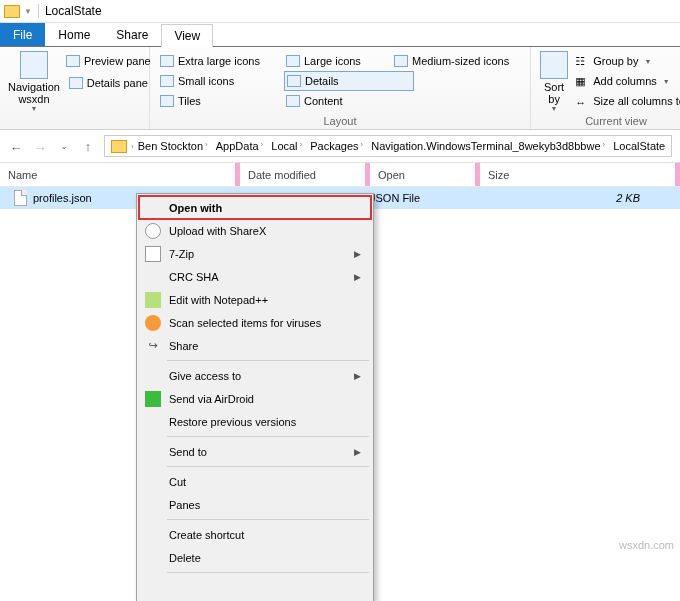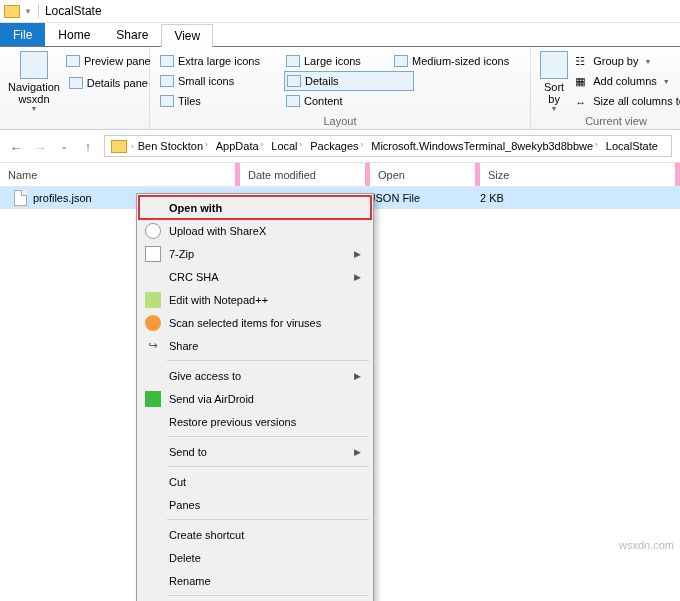--- a/index.html
+++ b/index.html
@@ -33,21 +33,21 @@
 .col.date { width: 130px; }
 .col.type { width: 110px; }
 .col.size { flex: 1; }
 .filelist { position: relative; }
 .filerow { height: 22px; display: flex; align-items: center; background: #cde8ff; }
 .filerow .name-cell { width: 240px; display: flex; align-items: center; padding-left: 14px; gap: 6px;}
 .filerow .file-ico { width: 13px; height: 16px; background: #fff; border: 1px solid #aaa; position: relative; }
 .filerow .file-ico::after { content:""; position:absolute; right:-1px; top:-1px; width:5px; height:5px; background:#eee; border-left:1px solid #aaa; border-bottom:1px solid #aaa;}
 .filerow .date-cell { width: 130px; }
 .filerow .type-cell { width: 110px; }
-.filerow .size-cell { flex: 1; padding-right: 40px;}
+.filerow .size-cell { flex: 1; text-align: right; padding-right: 40px; font-style: italic;}
 .context-menu { position: absolute; left: 136px; top: 193px; width: 238px; background: #f0f0f0; border: 1px solid #a0a0a0; box-shadow: 3px 3px 6px rgba(0,0,0,0.25); padding: 2px; z-index: 10;}
 .cm-item { height: 23px; display: flex; align-items: center; padding: 0 18px 0 30px; position: relative; cursor: pointer; font-size: 12px;}
 .cm-item.bold { font-weight: 600; }
 .cm-item.highlight { outline: 2px solid #d33; outline-offset: -1px; }
 .cm-item .sub { position: absolute; right: 10px; font-size: 9px; color: #555;}
 .cm-item .ci { position: absolute; left: 6px; width: 16px; height: 16px; display:flex; align-items:center; justify-content:center; font-size:11px;}
 .cm-sep { height: 1px; background: #d0d0d0; margin: 3px 2px 3px 28px; }
 .watermark { position: absolute; right: 6px; bottom: 50px; font-size: 11px; color: #bbb; }
 .ico-sharex{background:#fff;border:1px solid #999;border-radius:50%;}
 .ico-7zip{background:#fff;border:1px solid #999;}
@@ -183,21 +183,21 @@
       </span>
     <span class="crumb">
         <span>Local</span>
         <span class="chev">›</span>
       </span>
     <span class="crumb">
         <span>Packages</span>
         <span class="chev">›</span>
       </span>
     <span class="crumb">
-        <span>Microsoft.WindowsTerminal_8wekyb3d8bbwe</span>
+        <span>Navigation.WindowsTerminal_8wekyb3d8bbwe</span>
         <span class="chev">›</span>
       </span>
     <span class="crumb">
         <span>LocalState</span>
       </span>
   </div>
 </div>
 
 <div class="columns">
   <div class="col name">Name</div>
@@ -271,20 +271,17 @@
   <div class="cm-item">
       <span>Panes</span>
     </div>
   <div class="cm-sep"></div>
   <div class="cm-item">
       <span>Create shortcut</span>
     </div>
   <div class="cm-item">
       <span>Delete</span>
     </div>
-  <div class="cm-item">
-      <span>Rename</span>
-    </div>
   <div class="cm-sep"></div>
   <div class="cm-item"></div>
 </div>
 
 <div class="watermark">wsxdn.com</div>
 
 </body></html>

